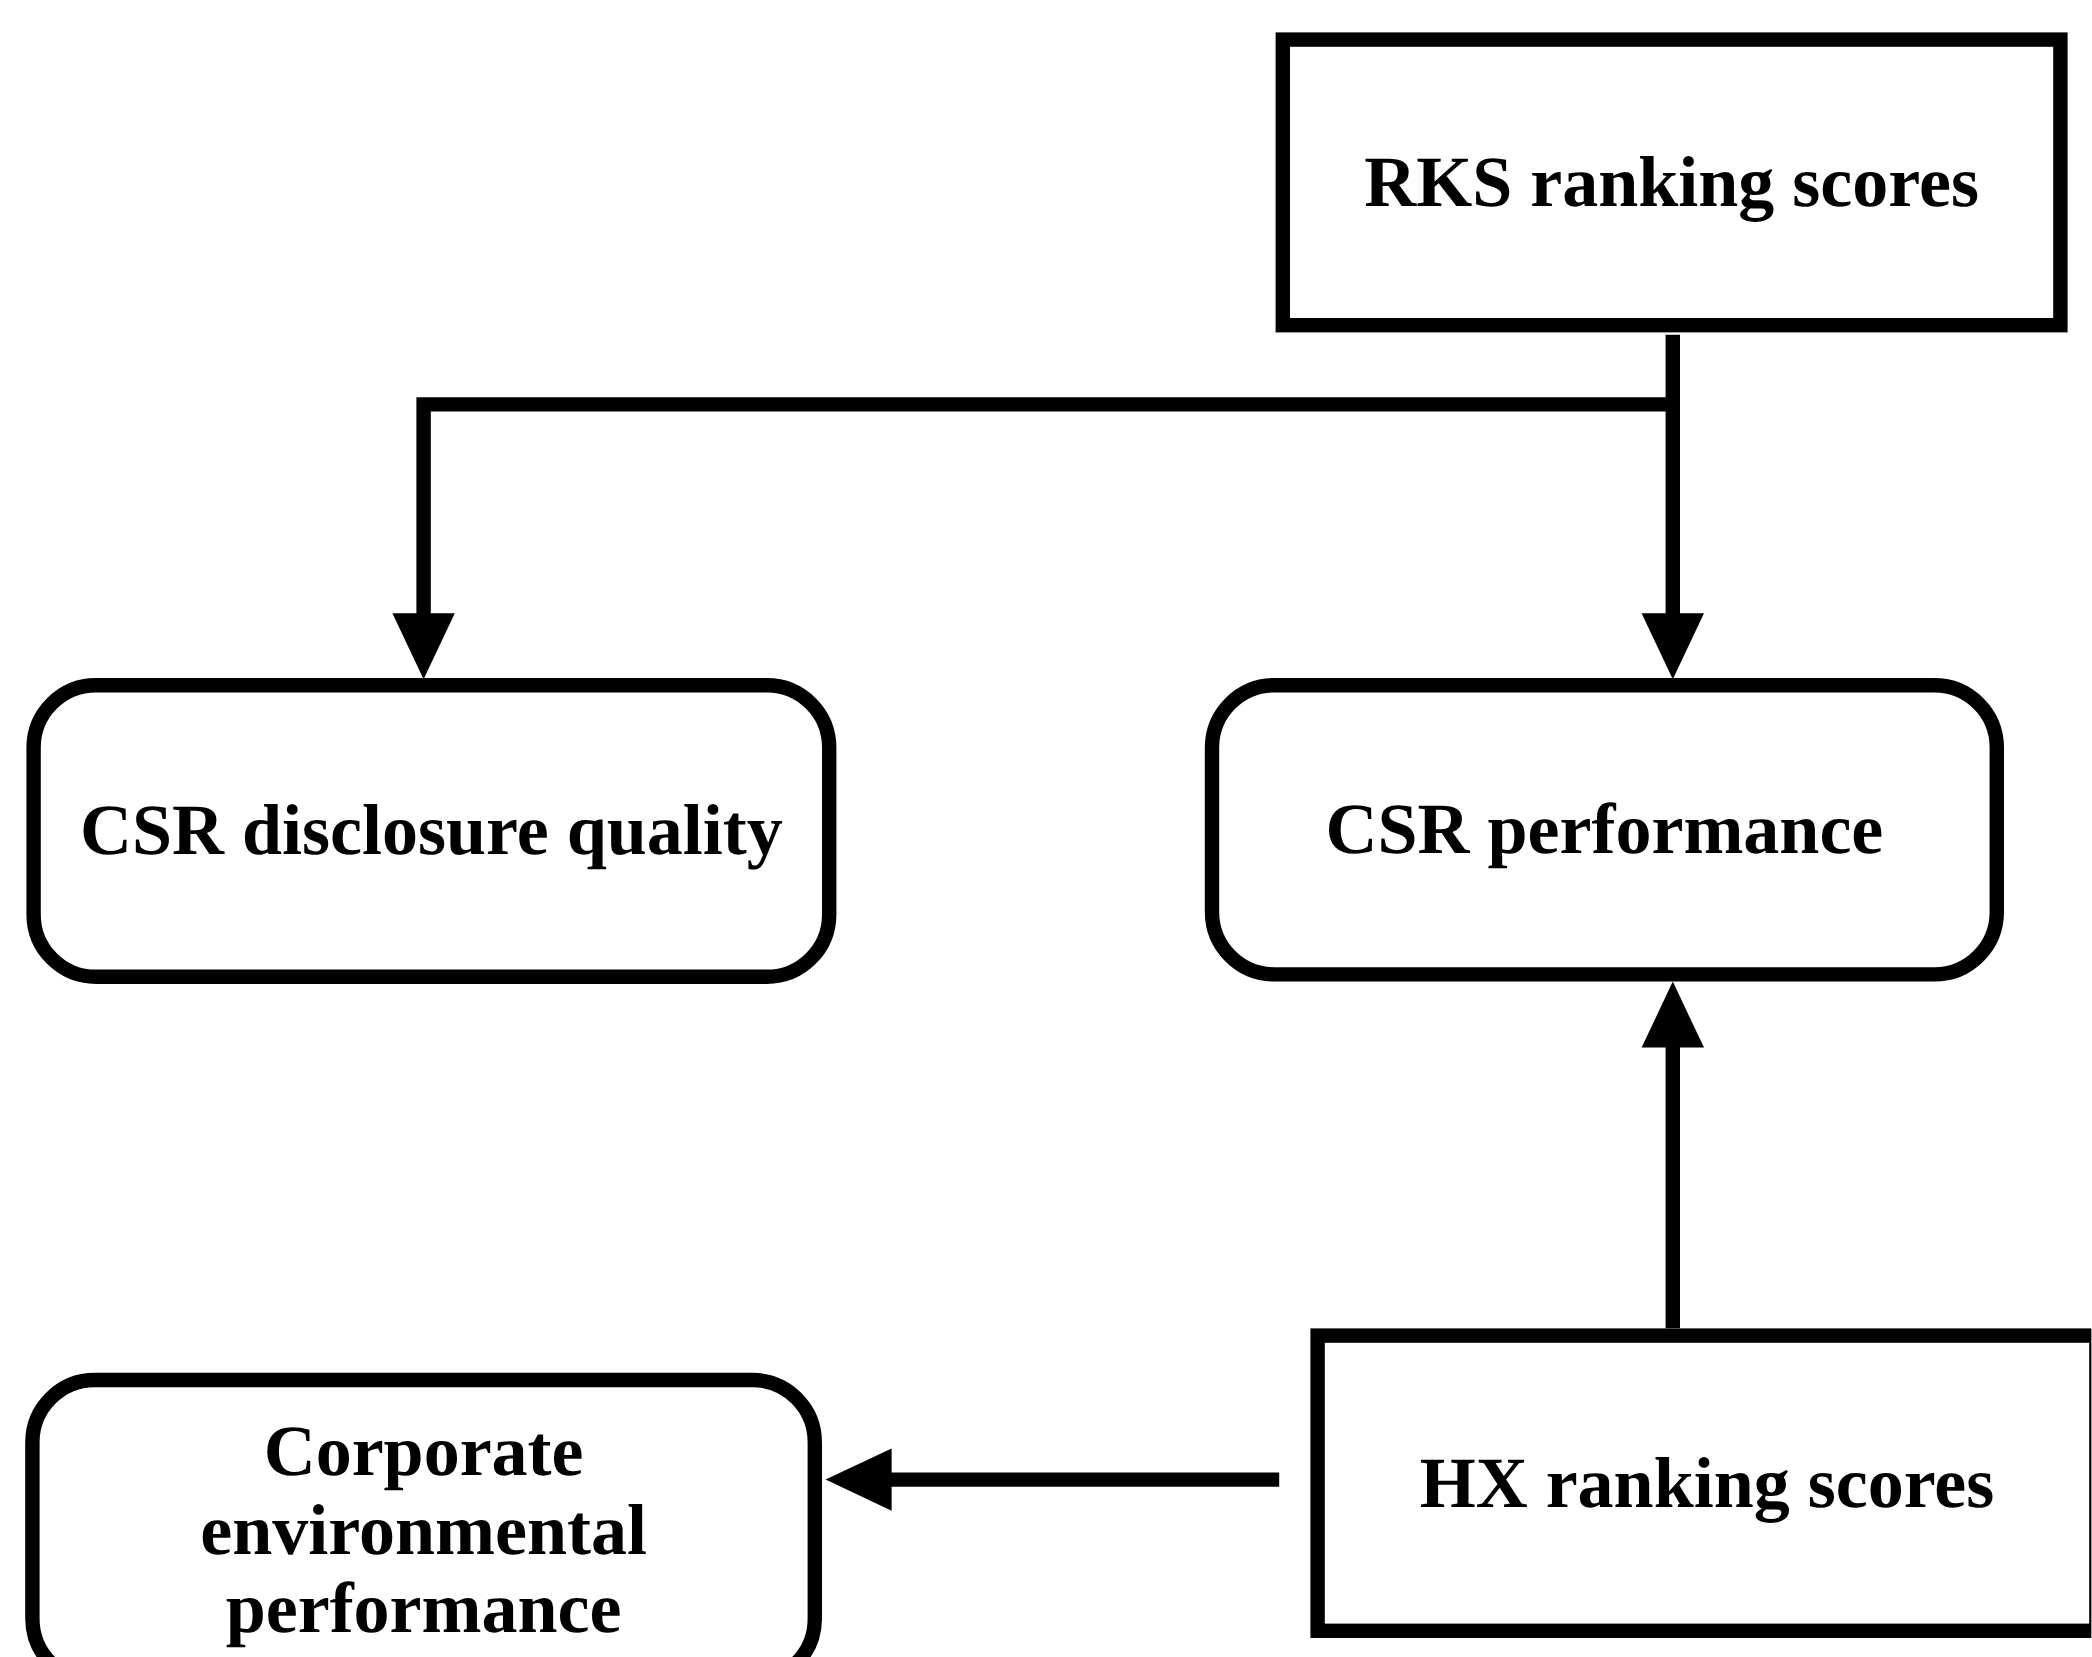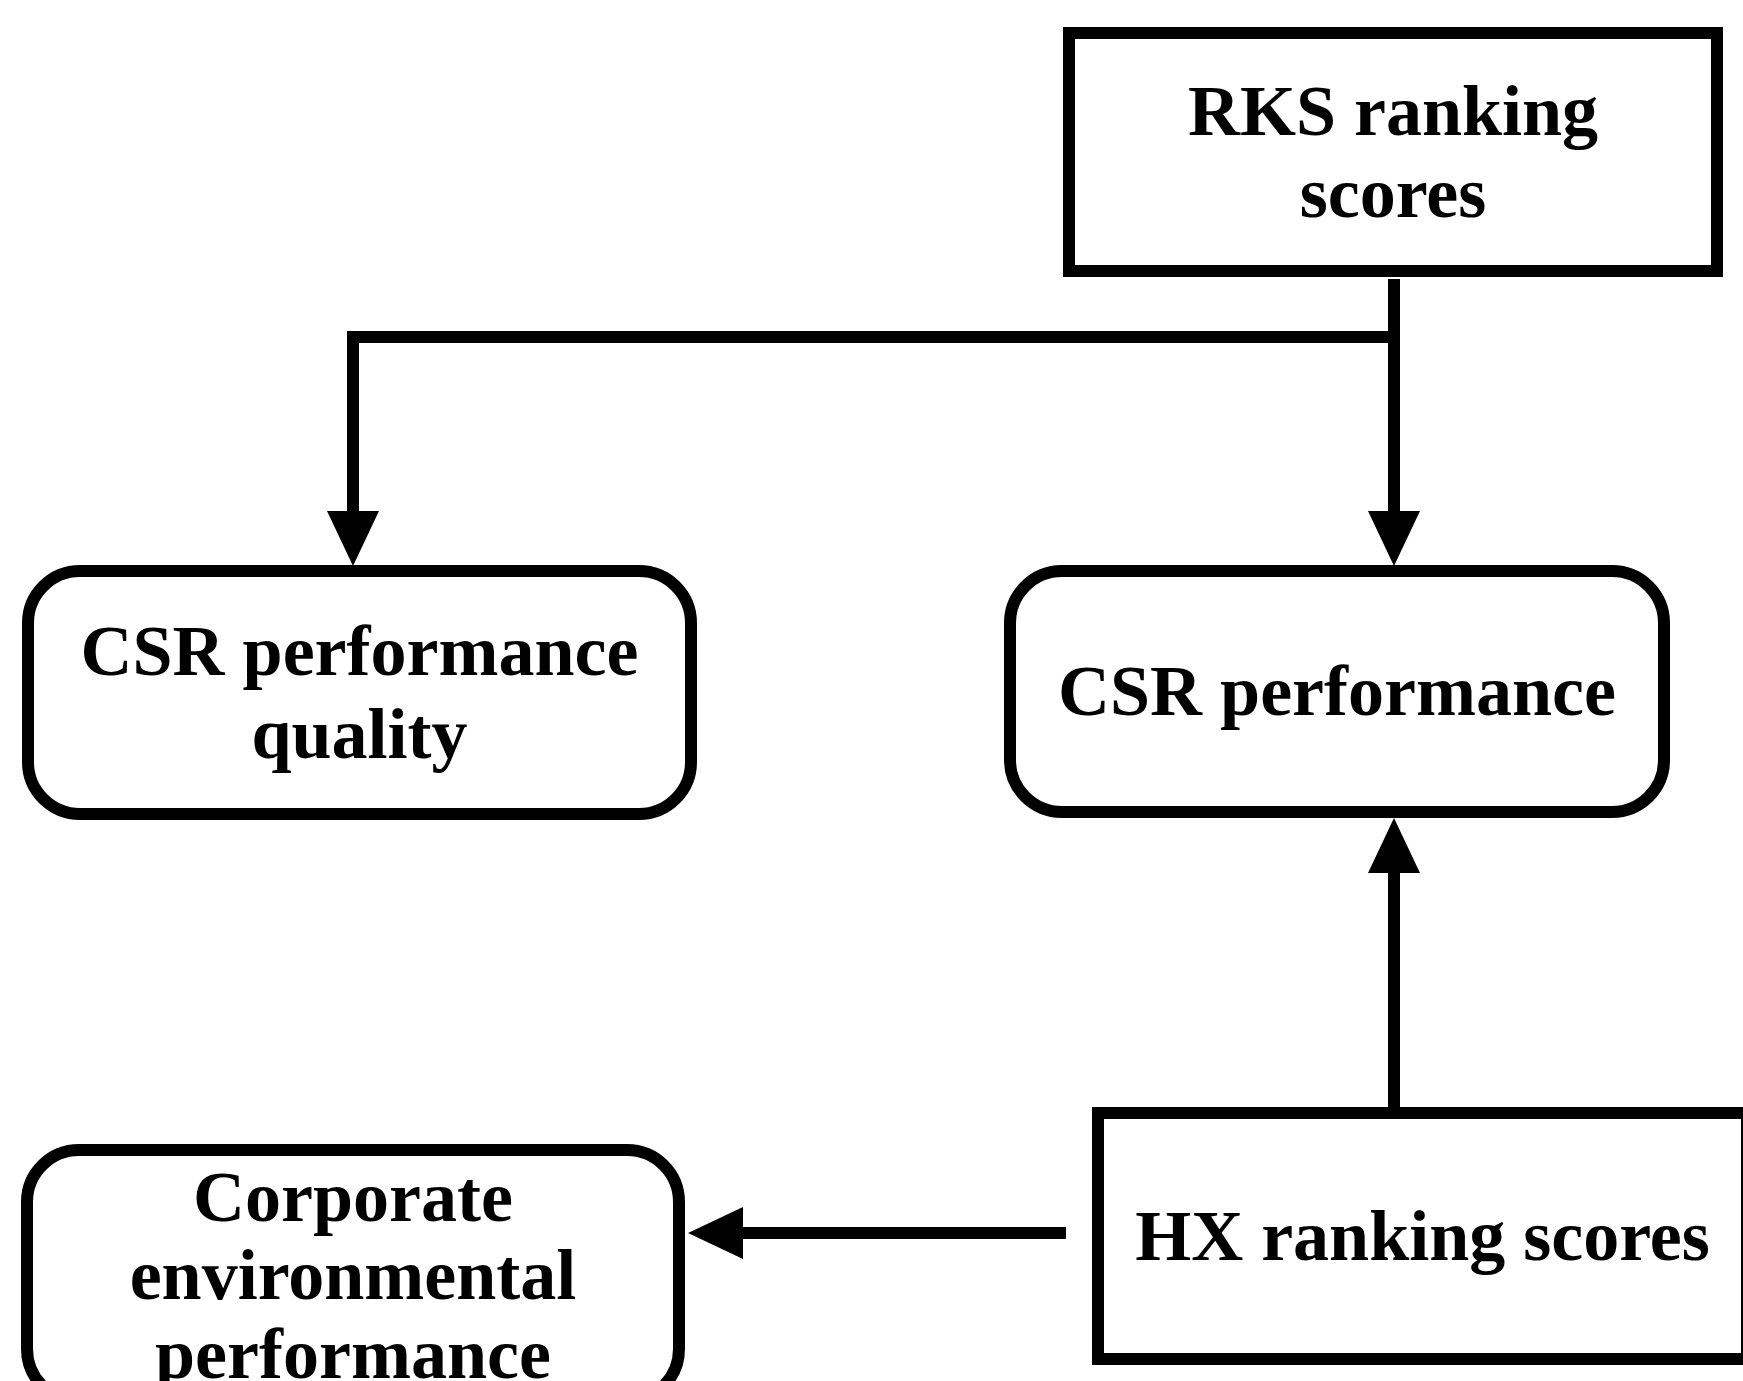--- a/index.html
+++ b/index.html
@@ -25,21 +25,21 @@
   .node {
     position: absolute;
     box-sizing: border-box;
     display: flex;
     align-items: center;
     justify-content: center;
     text-align: center;
     background: #ffffff;
     color: #000000;
     font-weight: bold;
-    font-size: 72px;
+    font-size: 60px;
     line-height: 1.14;
     padding: 0 28px;
   }
   .node.sharp {
     border: 12px solid #000000;
   }
   .node.rounded {
     border: 12px solid #000000;
     border-radius: 58px;
   }
@@ -76,21 +76,21 @@
       <path d="M 1066 1233 L 738 1233" stroke="#000000" stroke-width="12" fill="none"></path>
       <polygon points="688,1233 743,1207 743,1259" fill="#000000"></polygon>
     </g>
   </svg>
 
   <div class="node sharp node-rks">
     <span>RKS ranking scores</span>
   </div>
 
   <div class="node rounded node-disclosure">
-    <span>CSR performance quality</span>
+    <span>CSR disclosure quality</span>
   </div>
 
   <div class="node rounded node-csrperf">
     <span>CSR performance</span>
   </div>
 
   <div class="node rounded node-corpenv">
     <span>Corporate environmental performance</span>
   </div>
 

